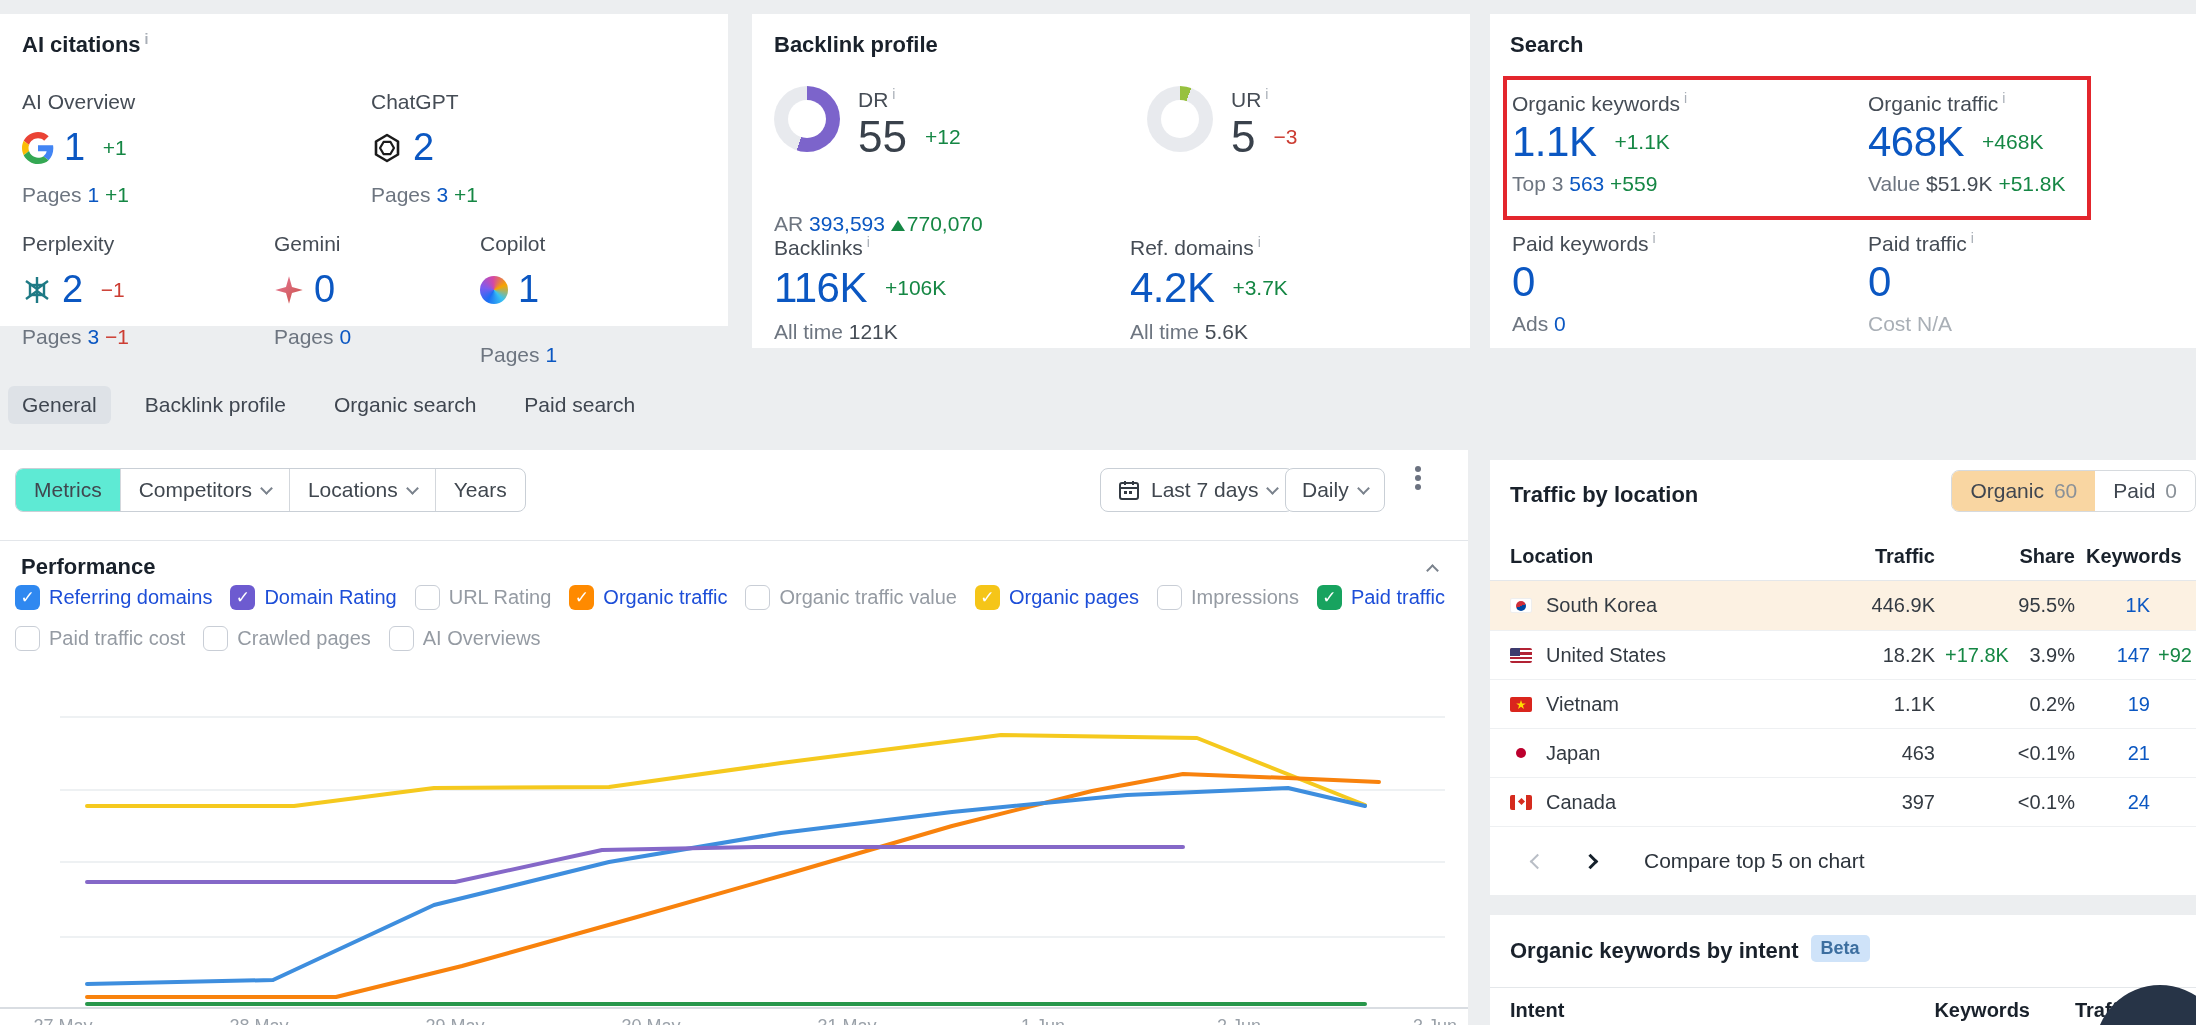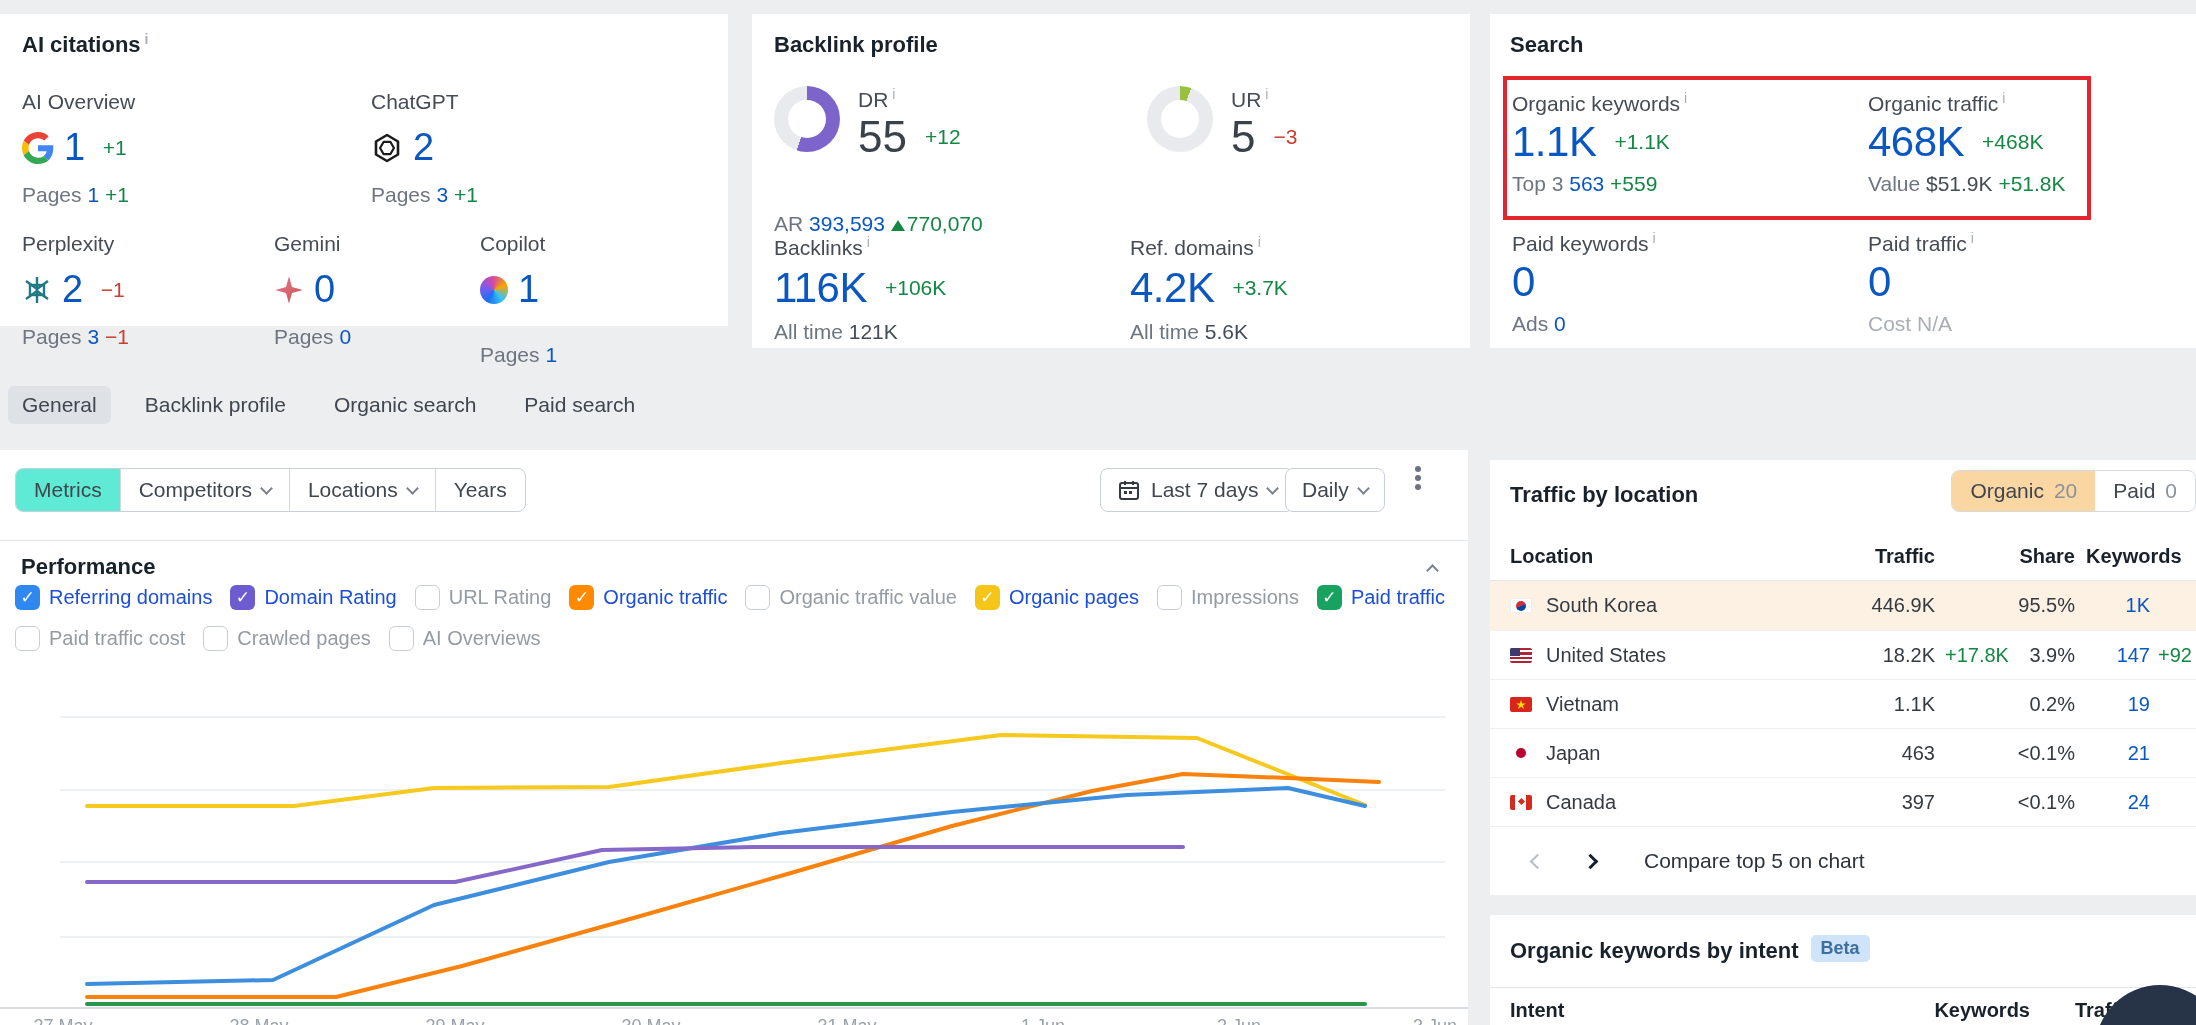--- a/index.html
+++ b/index.html
@@ -406,21 +406,21 @@
       <text x="1435" y="352" font-size="18" fill="#9aa1a9" text-anchor="middle">3 Jun</text>
     </svg>
 </div>
 
 <div class="card" style="left:1490px; top:450px; width:706px; height:435px;margin-top:10px;">
   <div class="card-title" style="left:20px; top:22px;">Traffic by location</div>
 
   <div class="toggle">
     <div class="active">
       <span>Organic</span>
-        <span class="cnt">20</span>
+        <span class="cnt">60</span>
     </div>
     <div>
       <span>Paid</span>
         <span class="cnt">0</span>
     </div>
   </div>
 
   <div style="position:absolute; left:0; top:72px; width:706px;">
     <div class="loc-head" style="border-bottom:1px solid #e4e7ea;padding-left:48px;">
       <span class="hdr-cell" style="position:absolute; left:20px;">Location</span>

